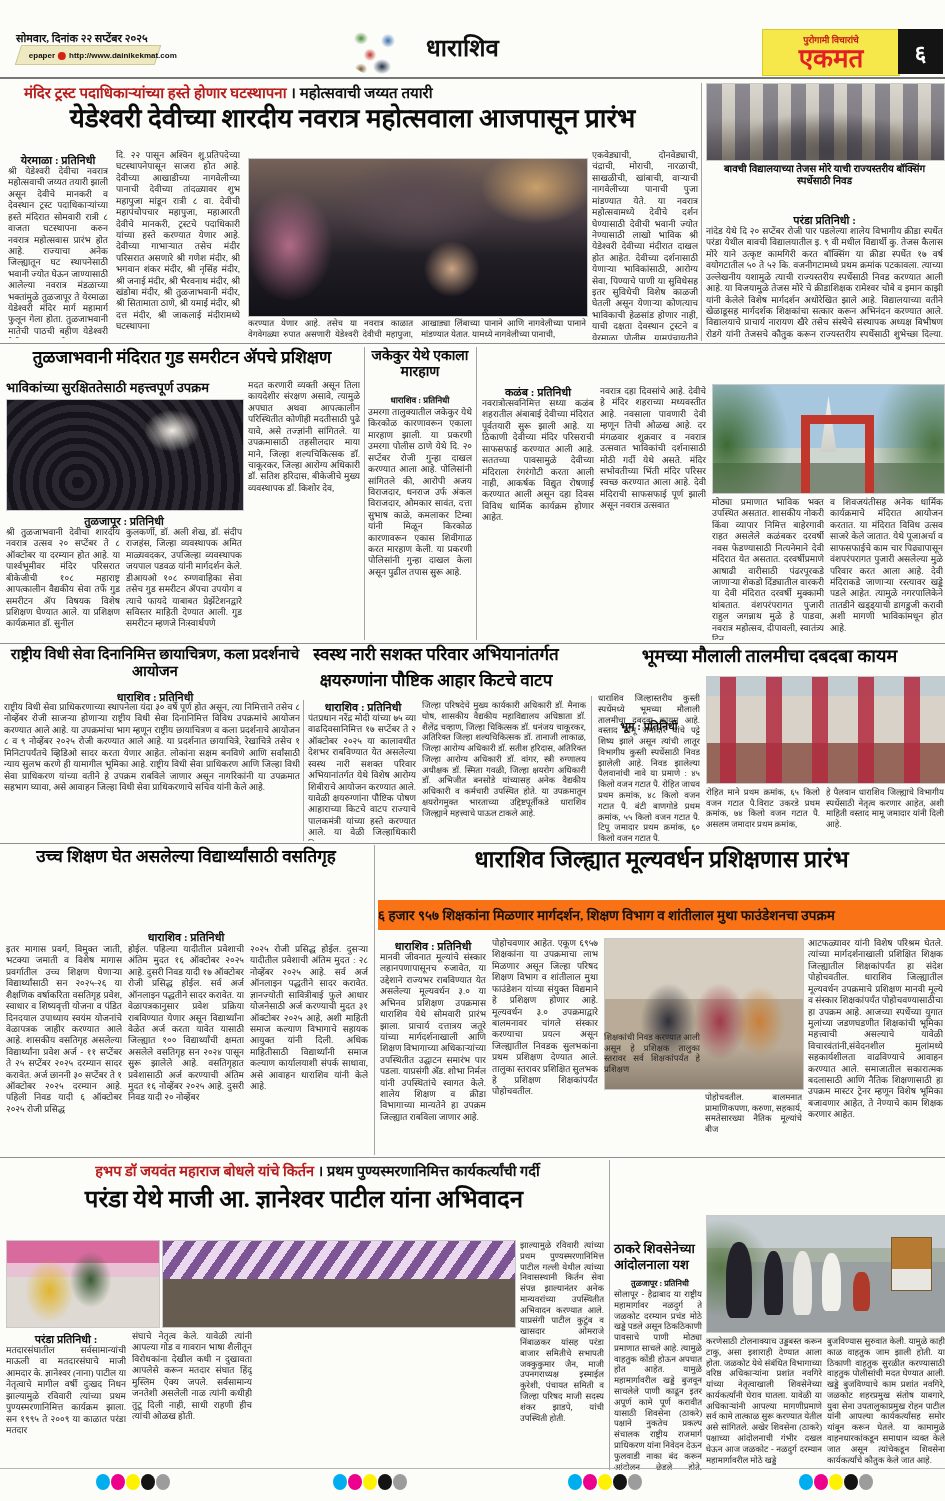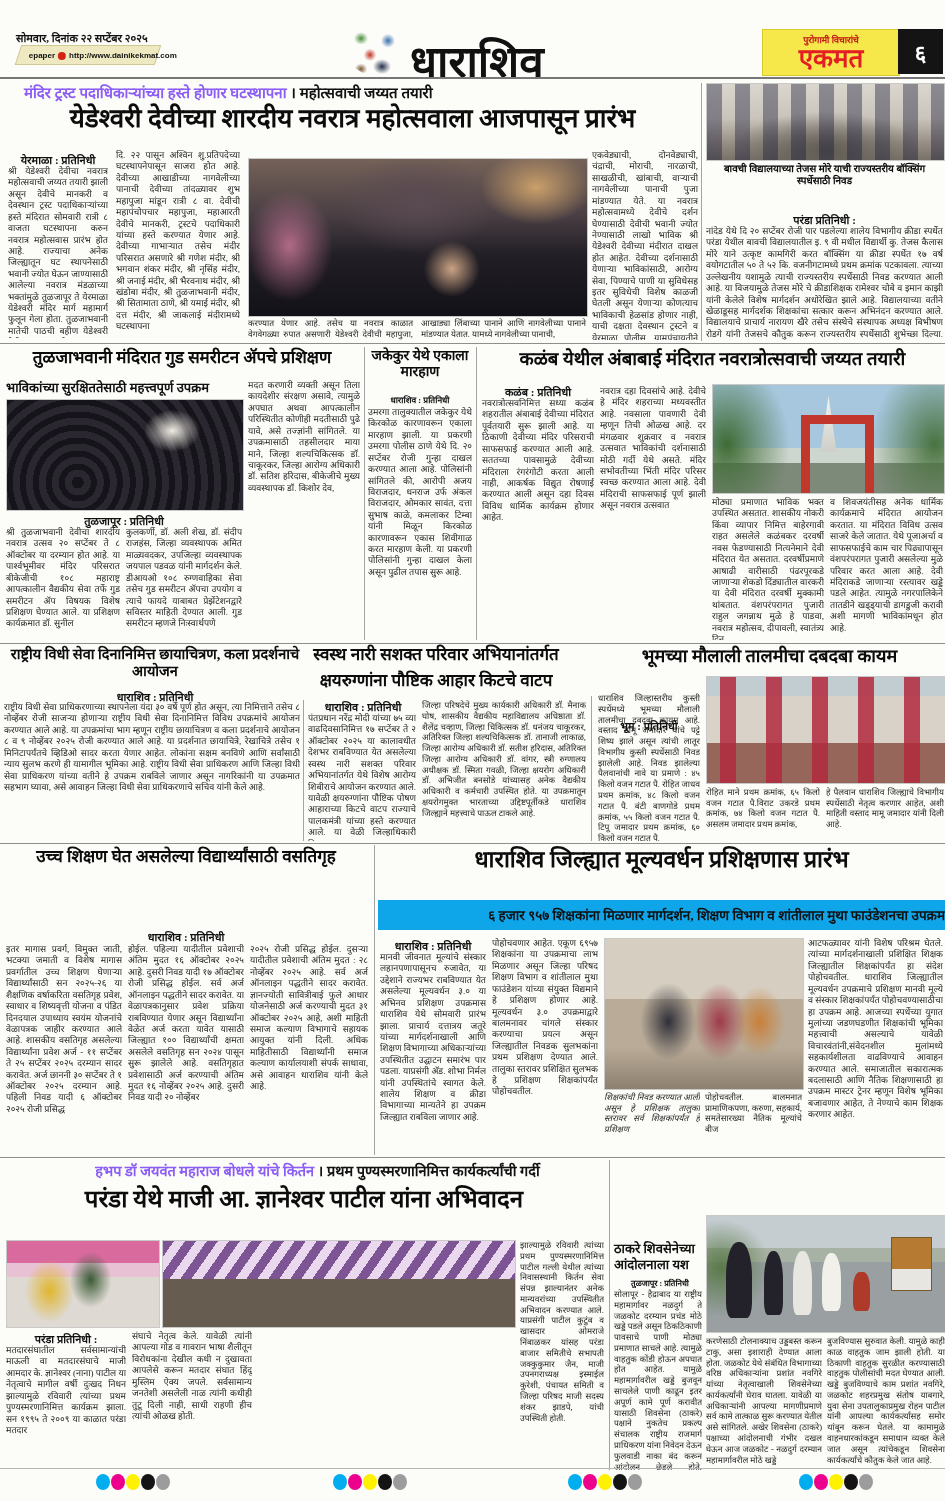--- a/index.html
+++ b/index.html
@@ -6,37 +6,37 @@
   #page{position:relative;width:945px;height:1501px;margin:0 auto;background:#fcfcf9;
         font-family:"Liberation Serif","DejaVu Serif",serif;color:#111;overflow:hidden;}
   .abs{position:absolute;}
   .hl{font-weight:700;text-align:center;color:#0c0c0c;line-height:1.16;}
   .nw{white-space:nowrap;}
   .body{font-size:9px;line-height:1.27;text-align:justify;color:#1d1d1d;overflow:hidden;}
   .byline{font-weight:700;font-size:11px;text-align:center;white-space:nowrap;overflow:hidden;}
   .cap{font-size:8.5px;line-height:1.25;text-align:justify;color:#1d1d1d;overflow:hidden;}
   .vr{position:absolute;width:1px;background:#a3a3a3;}
   .hrl{position:absolute;left:0;width:945px;height:1px;background:#8e8e8e;}
-  .red{color:#8b5cf6;}
+  .red{color:#b91c1c;}
   .ph{position:absolute;overflow:hidden;border:1px solid #c9c9c9;}
 
   
   .date{font-size:11px;font-weight:700;}
   .epaper{background:#efe9c2;border:1px solid #cfc896;transform:skewX(-18deg);
           display:flex;align-items:center;padding:0 10px;font-family:"Liberation Sans",sans-serif;}
   .epaper-inner{transform:skewX(18deg);font-size:8px;font-weight:700;display:flex;align-items:center;gap:3px;}
   .epaper-dot{width:8px;height:8px;border-radius:50%;background:#d42413;display:inline-block;}
   .logo-map{background:
      radial-gradient(10px 9px at 25% 20%,#4a8f3a 0%,transparent 70%),
      radial-gradient(10px 10px at 70% 25%,#3a6fae 0%,transparent 70%),
      radial-gradient(9px 9px at 40% 55%,#c2342a 0%,transparent 70%),
      radial-gradient(12px 10px at 60% 80%,#23304a 0%,transparent 75%),
      radial-gradient(9px 8px at 25% 85%,#7a5a32 0%,transparent 70%);
      border-radius:40% 55% 45% 55%;}
-  .edition{font-size:44px;font-weight:700;letter-spacing:0;}
+  .edition{font-size:24px;font-weight:700;letter-spacing:0;margin-left:16px;}
   .brandbox{background:#f6e84a;border:1px solid #d8c92c;display:flex;flex-direction:column;
             align-items:center;justify-content:center;}
   .tagline{font-size:9px;font-weight:700;color:#c41616;}
   .brand{font-size:26px;font-weight:700;color:#e31e24;line-height:1;}
   .pagebox{background:#141414;color:#fff;display:flex;align-items:center;justify-content:center;
            font-size:22px;font-weight:700;}
 
   
   .ph-crowd{background:
      radial-gradient(70px 90px at 12% 55%,#b06a86 0%,transparent 62%),
@@ -74,21 +74,21 @@
   .ph-tent{background:
      linear-gradient(180deg,rgba(0,0,0,0) 0 44%,#665c50 44% 100%),
      repeating-linear-gradient(125deg,#7d5494 0 9px,#ead9ee 9px 18px);}
   .ph-road{background:
      radial-gradient(70px 70px at 6% 45%,#5a7a4a 0%,transparent 70%),
      linear-gradient(180deg,#c6cdd1 0 28%,#a8b2a4 28% 40%,#9aa0a2 40% 100%);}
   .truck{position:absolute;right:6%;top:18%;width:16%;height:45%;background:linear-gradient(180deg,#b77a33 0 60%,#e8e6e0 60% 100%);border:1px solid #7a5a28;}
   .worker{position:absolute;right:32%;top:48%;width:7%;height:34%;background:#b03a2a;border-radius:40% 40% 20% 20%;}
   .fig{position:absolute;background:#23222a;border-radius:45% 45% 20% 20%;}
 
-  .subbar{background:#0ea5e9;display:flex;align-items:center;justify-content:flex-end;}
+  .subbar{background:#f97316;display:flex;align-items:center;justify-content:flex-start;}
   .dotgrp{position:absolute;top:1474px;display:flex;gap:1px;}
   .dot{width:14px;height:16px;border-radius:50%;}
   .d1{background:#00aeef}.d2{background:#ec008c}.d3{background:#fff200}.d4{background:#141414}.d5{background:#9c9c9c}
 </style>
 </head>
 <body>
 
 <div id="page">
 
   <div class="abs date" style="left:16px;top:30px;width:240px;">सोमवार, दिनांक २२ सप्टेंबर २०२५</div>
@@ -135,21 +135,20 @@
   <div class="abs byline" style="left:6px;top:513px;width:236px;">तुळजापूर : प्रतिनिधी</div>
   <div class="abs body" style="left:6px;top:527px;width:114px;height:113px;">श्री तुळजाभवानी देवीचा शारदीय नवरात्र उत्सव २० सप्टेंबर ते ८ ऑक्टोबर या दरम्यान होत आहे. या पार्श्वभूमीवर मंदिर परिसरात बीकेजीची १०८ महाराष्ट्र आपत्कालीन वैद्यकीय सेवा तर्फे गुड समरीटन ॲप विषयक विशेष प्रशिक्षण घेण्यात आले. या प्रशिक्षण कार्यक्रमात डॉ. सुनील</div>
   <div class="abs body" style="left:126px;top:527px;width:116px;height:113px;">कुलकर्णी, डॉ. अली शेख, डॉ. संदीप राजहंस, जिल्हा व्यवस्थापक अमित माळ्यवदकर, उपजिल्हा व्यवस्थापक जयपाल पडवळ यांनी मार्गदर्शन केले. डीआयओ १०८ रुग्णवाहिका सेवा तसेच गुड समरीटन ॲपचा उपयोग व त्याचे फायदे याबाबत प्रेझेंटेशनद्वारे सविस्तर माहिती देण्यात आली. गुड समरीटन म्हणजे निःस्वार्थपणे</div>
 
   <div class="vr" style="left:364px;top:347px;height:293px;"></div>
   <div class="abs hl" style="left:368px;top:348px;width:104px;font-size:14px;">जकेकुर येथे एकाला मारहाण</div>
   <div class="abs byline" style="left:368px;top:394px;width:104px;font-size:8.5px;">धाराशिव : प्रतिनिधी</div>
   <div class="abs body" style="left:368px;top:407px;width:104px;height:233px;">उमरगा तालुक्यातील जकेकुर येथे किरकोळ कारणावरून एकाला मारहाण झाली. या प्रकरणी उमरगा पोलीस ठाणे येथे दि. २० सप्टेंबर रोजी गुन्हा दाखल करण्यात आला आहे. पोलिसांनी सांगितले की, आरोपी अजय विराजदार, धनराज उर्फ अंकल विराजदार, ओमकार सावंत, दत्ता सुभाष काळे, कमलाकर टिम्बा यांनी मिळून किरकोळ कारणावरून एकास शिवीगाळ करत मारहाण केली. या प्रकरणी पोलिसांनी गुन्हा दाखल केला असून पुढील तपास सुरू आहे.</div>
   <div class="vr" style="left:476px;top:347px;height:293px;"></div>
 
-  <div class="abs hl nw" style="left:480px;top:349px;width:465px;font-size:18.5px;">कळंब येथील अंबाबाई मंदिरात नवरात्रोत्सवाची जय्यत तयारी</div>
   <div class="abs byline" style="left:482px;top:384px;width:112px;">कळंब : प्रतिनिधी</div>
   <div class="abs body" style="left:482px;top:398px;width:112px;height:242px;">नवरात्रोत्सवनिमित्त सध्या कळंब शहरातील अंबाबाई देवीच्या मंदिरात पूर्वतयारी सुरू झाली आहे. या ठिकाणी देवीच्या मंदिर परिसराची साफसफाई करण्यात आली आहे. सततच्या पावसामुळे देवीच्या मंदिराला रंगरंगोटी करता आली नाही, आकर्षक विद्युत रोषणाई करण्यात आली असून दहा दिवस विविध धार्मिक कार्यक्रम होणार आहेत.</div>
   <div class="abs body" style="left:600px;top:386px;width:106px;height:254px;">नवरात्र दहा दिवसांचे आहे. देवीचे हे मंदिर शहराच्या मध्यवस्तीत आहे. नवसाला पावणारी देवी म्हणून तिची ओळख आहे. दर मंगळवार शुक्रवार व नवरात्र उत्सवात भाविकांची दर्शनासाठी मोठी गर्दी येथे असते. मंदिर सभोवतीच्या भिंती मंदिर परिसर स्वच्छ करण्यात आला आहे. देवी मंदिराची साफसफाई पूर्ण झाली असून नवरात्र उत्सवात</div>
   <div class="ph ph-temple" style="left:712px;top:384px;width:231px;height:108px;">
     <div class="tower"></div>
     <div class="arch"></div>
   </div>
   <div class="abs body" style="left:712px;top:497px;width:112px;height:143px;">मोठ्या प्रमाणात भाविक भक्त उपस्थित असतात. शासकीय नोकरी किंवा व्यापार निमित्त बाहेरगावी राहत असलेले कळंबकर दरवर्षी नवस फेडण्यासाठी नित्यनेमाने देवी मंदिरात येत असतात. दरवर्षीप्रमाणे आषाढी वारीसाठी पंढरपूरकडे जाणाऱ्या शेकडो दिंड्यातील वारकरी या देवी मंदिरात दरवर्षी मुक्कामी थांबतात. वंशपरंपरागत पुजारी राहुल जगन्नाथ मुळे हे पाडवा, नवरात्र महोत्सव, दीपावली, स्वातंत्र्य दिन</div>
   <div class="abs body" style="left:830px;top:497px;width:113px;height:143px;">व शिवजयंतीसह अनेक धार्मिक कार्यक्रमाचे मंदिरात आयोजन करतात. या मंदिरात विविध उत्सव साजरे केले जातात. येथे पूजाअर्चा व साफसफाईचे काम चार पिढ्यापासून वंशपरंपरागत पुजारी असलेल्या मुळे परिवार करत आला आहे. देवी मंदिराकडे जाणाऱ्या रस्त्यावर खड्डे पडले आहेत. त्यामुळे नगरपालिकेने तातडीने खड्ड्याची डागडुजी करावी अशी मागणी भाविकांमधून होत आहे.</div>
 
@@ -186,21 +185,21 @@
   <div class="vr" style="left:374px;top:845px;height:310px;"></div>
 
   <div class="abs hl nw" style="left:378px;top:847px;width:567px;font-size:23px;">धाराशिव जिल्ह्यात मूल्यवर्धन प्रशिक्षणास प्रारंभ</div>
   <div class="abs subbar" style="left:378px;top:900px;width:567px;height:30px;">
     <span class="nw" style="font-size:13.5px;font-weight:700;">६ हजार ९५७ शिक्षकांना मिळणार मार्गदर्शन, शिक्षण विभाग व शांतीलाल मुथा फाउंडेशनचा उपक्रम</span>
   </div>
   <div class="abs byline" style="left:380px;top:938px;width:106px;">धाराशिव : प्रतिनिधी</div>
   <div class="abs body" style="left:380px;top:952px;width:106px;height:203px;">मानवी जीवनात मूल्यांचे संस्कार लहानपणापासूनच रुजावेत, या उद्देशाने राज्यभर राबविण्यात येत असलेल्या मूल्यवर्धन ३.० या अभिनव प्रशिक्षण उपक्रमास धाराशिव येथे सोमवारी प्रारंभ झाला. प्राचार्य दत्तात्रय जतूरे यांच्या मार्गदर्शनाखाली आणि शिक्षण विभागाच्या अधिकाऱ्यांच्या उपस्थितीत उद्घाटन समारंभ पार पडला. याप्रसंगी अ‍ॅड. शोभा निर्मल यांनी उपस्थितांचे स्वागत केले. शालेय शिक्षण व क्रीडा विभागाच्या मान्यतेने हा उपक्रम जिल्ह्यात राबविला जाणार आहे.</div>
   <div class="abs body" style="left:492px;top:938px;width:106px;height:217px;">पोहोचवणार आहेत. एकूण ६९५७ शिक्षकांना या उपक्रमाचा लाभ मिळणार असून जिल्हा परिषद शिक्षण विभाग व शांतीलाल मुथा फाउंडेशन यांच्या संयुक्त विद्यमाने हे प्रशिक्षण होणार आहे. मूल्यवर्धन ३.० उपक्रमाद्वारे बालमनावर चांगले संस्कार करण्याचा प्रयत्न असून जिल्ह्यातील निवडक सुलभकांना प्रथम प्रशिक्षण देण्यात आले. तालुका स्तरावर प्रशिक्षित सुलभक हे प्रशिक्षण शिक्षकांपर्यंत पोहोचवतील.</div>
   <div class="ph ph-ceremony" style="left:604px;top:938px;width:198px;height:150px;"></div>
-  <div class="abs cap" style="left:604px;top:1092px;width:96px;height:63px;font-style:italic;">शिक्षकांची निवड करण्यात आली असून हे प्रशिक्षक तालुका स्तरावर सर्व शिक्षकांपर्यंत हे प्रशिक्षण</div>
+  <div class="abs cap" style="left:604px;top:1032px;width:96px;height:63px;">शिक्षकांची निवड करण्यात आली असून हे प्रशिक्षक तालुका स्तरावर सर्व शिक्षकांपर्यंत हे प्रशिक्षण</div>
   <div class="abs cap" style="left:705px;top:1092px;width:97px;height:63px;">पोहोचवतील. बालमनात प्रामाणिकपणा, करुणा, सहकार्य, समतेसारख्या नैतिक मूल्यांचे बीज</div>
   <div class="abs body" style="left:808px;top:938px;width:135px;height:217px;">आटफळ्यावर यांनी विशेष परिश्रम घेतले. त्यांच्या मार्गदर्शनाखाली प्रशिक्षित शिक्षक जिल्ह्यातील शिक्षकांपर्यंत हा संदेश पोहोचवतील. धाराशिव जिल्ह्यातील मूल्यवर्धन उपक्रमाचे प्रशिक्षण मानवी मूल्ये व संस्कार शिक्षकांपर्यंत पोहोचवण्यासाठीचा हा उपक्रम आहे. आजच्या स्पर्धेच्या युगात मुलांच्या जडणघडणीत शिक्षकांची भूमिका महत्त्वाची असल्याचे यावेळी विचारवंतांनी,संवेदनशील मुलांमध्ये सहकार्यशीलता वाढविण्याचे आवाहन करण्यात आले. समाजातील सकारात्मक बदलासाठी आणि नैतिक शिक्षणासाठी हा उपक्रम मास्टर ट्रेनर म्हणून विशेष भूमिका बजावणार आहेत, ते नेण्याचे काम शिक्षक करणार आहेत.</div>
 
   <div class="hrl" style="top:1157px;"></div>
 
   <div class="abs nw" style="left:30px;top:1160px;width:575px;text-align:center;font-size:14.5px;font-weight:700;">
     <span class="red">हभप डॉ जयवंत महाराज बोधले यांचे किर्तन</span>
     <span>। प्रथम पुण्यस्मरणानिमित्त कार्यकर्त्यांची गर्दी</span>
   </div>
   <div class="abs hl nw" style="left:0px;top:1186px;width:608px;font-size:24px;">परंडा येथे माजी आ. ज्ञानेश्वर पाटील यांना अभिवादन</div>

